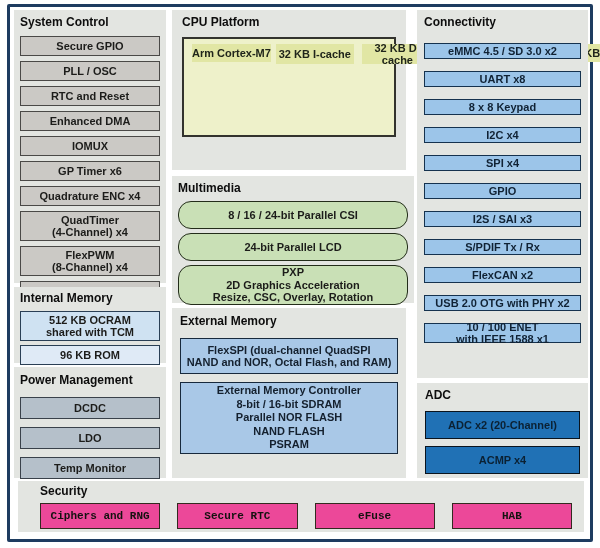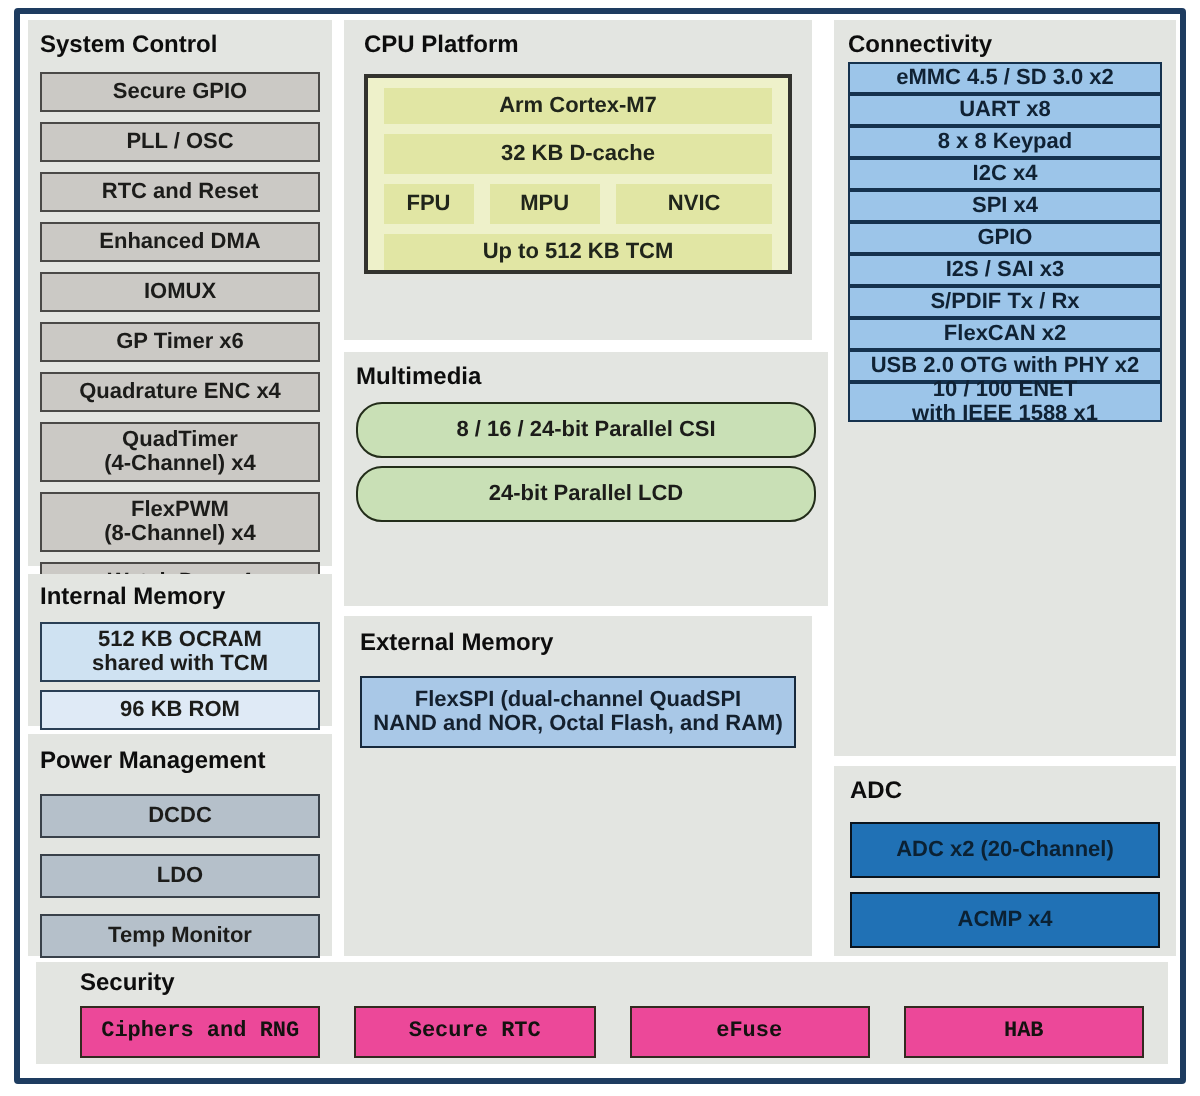--- a/index.html
+++ b/index.html
@@ -36,21 +36,21 @@
   .dkblue {background:#2071b5;border-color:#0a141e;color:#0b2133;}
   .brown  {background:#ec4899;border-color:#332a20;color:#141210;font-family:Liberation Mono, monospace;}
 
   
   .p-syscontrol{left:14px;top:10px;width:152px;height:273px;padding:5px 6px 6px;gap:5px;}
   .p-intmem    {left:14px;top:287px;width:152px;height:76px;padding:4px 6px 5px;gap:4px;}
   .p-power     {left:14px;top:367px;width:152px;height:111px;padding:6px 6px 6px;gap:8px;}
   .p-cpu       {left:172px;top:10px;width:234px;height:160px;padding:5px 10px;}
   .p-multimedia{left:172px;top:176px;width:242px;height:127px;padding:5px 6px;gap:4px;}
   .p-extmem    {left:172px;top:308px;width:234px;height:170px;padding:6px 8px;gap:8px;}
-  .p-conn      {left:417px;top:10px;width:171px;height:368px;padding:5px 7px;gap:0;}
+  .p-conn      {left:417px;top:10px;width:171px;height:368px;padding:5px 7px;gap:12px;}
   .p-adc       {left:417px;top:383px;width:171px;height:95px;padding:5px 8px;gap:7px;}
   .p-security  {left:18px;top:481px;width:566px;height:51px;padding:3px 12px 5px 22px;}
 
   .p-syscontrol .blk{height:20px;}
   .p-syscontrol .blk.h2{height:30px;}
   .p-intmem .blk{height:20px;}
   .p-intmem .blk.h2{height:30px;}
   .p-power .blk{height:22px;}
   .p-multimedia .blk{height:28px;}
   .p-multimedia .blk.h3{height:40px;}
@@ -59,21 +59,21 @@
   .p-conn .blk{height:16px;}
   .p-conn .blk.h2{height:20px;}
   .p-adc .blk{height:28px;}
 
   .panel-title{margin-bottom:2px;}
 
   
   .cpu-outer{
     margin-top:6px;box-sizing:border-box;height:100px;
     background:#eef1ca;border:2px solid #33332e;
-    padding:5px 8px;display:flex;flex-direction:column;gap:5px;
+    padding:5px 8px;display:flex;flex-direction:row;gap:5px;
   }
   .cpu-inner{
     background:#e1e6a4;font-weight:bold;font-size:11px;color:#20251b;
     display:flex;align-items:center;justify-content:center;text-align:center;
     box-sizing:border-box;flex:0 0 auto;
   }
   .cpu-bar{height:18px;}
   .cpu-row{display:flex;flex-direction:row;gap:8px;height:20px;flex:0 0 auto;}
   .cpu-row .cpu-inner{height:20px;}
   .f08{flex:0.8;} .f10{flex:1;} .f11{flex:1.1;} .f12{flex:1.2;} .f14{flex:1.4;}
@@ -115,41 +115,50 @@
   <div class="blk steel">DCDC</div>
   <div class="blk steel">LDO</div>
   <div class="blk steel">Temp Monitor</div>
 </div>
 
 <div class="panel p-cpu">
   <div class="panel-title">CPU Platform</div>
   <div class="cpu-outer">
     <div class="cpu-inner cpu-bar">Arm Cortex-M7</div>
     <div class="cpu-row">
+      <div class="cpu-inner f12">32 KB I-cache</div>
       <div class="cpu-inner f11">32 KB D-cache</div>
     </div>
     <div class="cpu-row">
       <div class="cpu-inner f08">FPU</div>
       <div class="cpu-inner f10">MPU</div>
       <div class="cpu-inner f14">NVIC</div>
     </div>
     <div class="cpu-inner cpu-bar">Up to 512 KB TCM</div>
   </div>
 </div>
 
 <div class="panel p-multimedia">
   <div class="panel-title">Multimedia</div>
   <div class="blk green">8 / 16 / 24-bit Parallel CSI</div>
   <div class="blk green">24-bit Parallel LCD</div>
+  <div class="blk green h3">PXP
+2D Graphics Acceleration
+Resize, CSC, Overlay, Rotation</div>
 </div>
 
 <div class="panel p-extmem">
   <div class="panel-title">External Memory</div>
   <div class="blk mblue h2">FlexSPI (dual-channel QuadSPI
 NAND and NOR, Octal Flash, and RAM)</div>
+  <div class="blk mblue h5">External Memory Controller
+8-bit / 16-bit SDRAM
+Parallel NOR FLASH
+NAND FLASH
+PSRAM</div>
 </div>
 
 <div class="panel p-conn">
   <div class="panel-title">Connectivity</div>
   <div class="blk skyblue">eMMC 4.5 / SD 3.0 x2</div>
   <div class="blk skyblue">UART x8</div>
   <div class="blk skyblue">8 x 8 Keypad</div>
   <div class="blk skyblue">I2C x4</div>
   <div class="blk skyblue">SPI x4</div>
   <div class="blk skyblue">GPIO</div>

